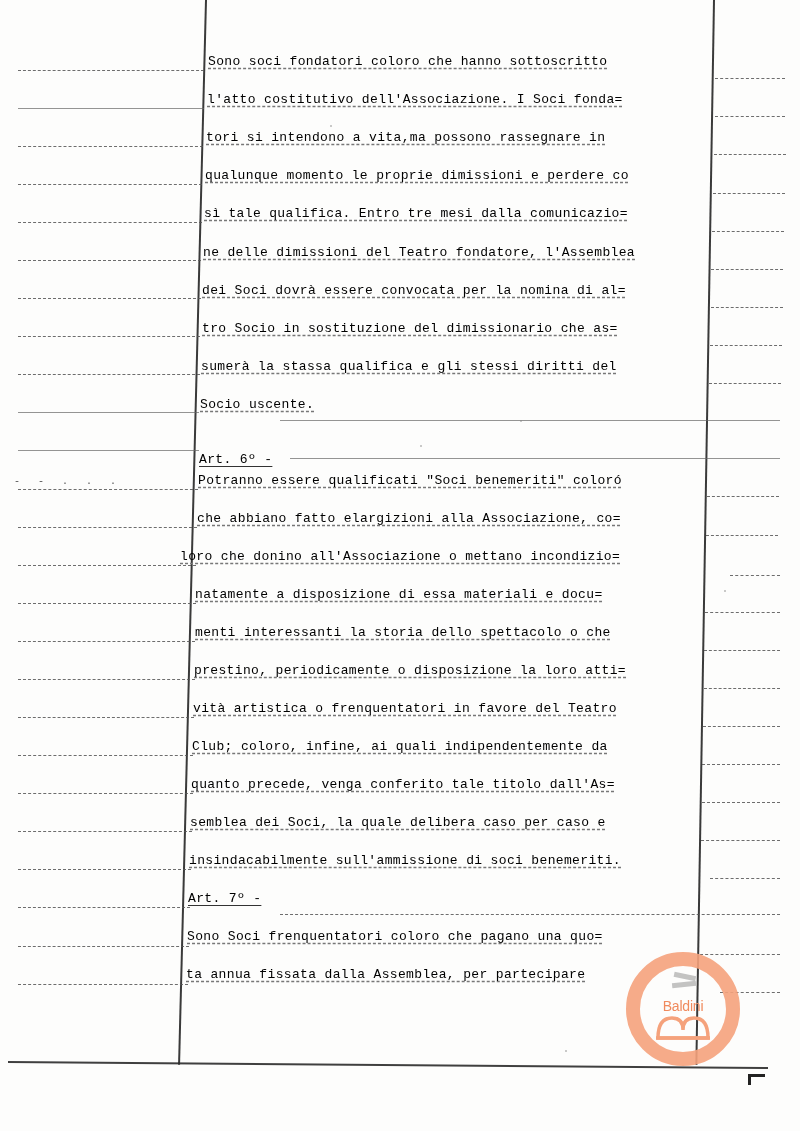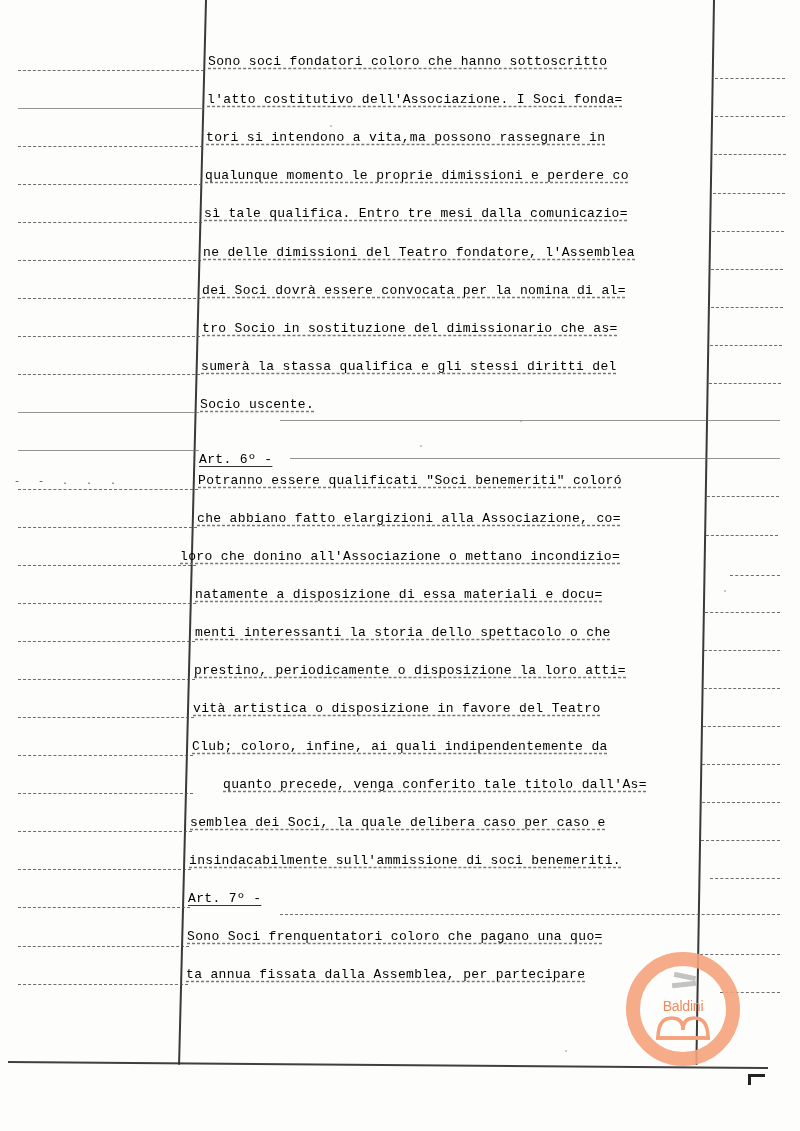--- a/index.html
+++ b/index.html
@@ -180,23 +180,23 @@
     <div class="line" style="left:202px; top:321px;">tro Socio in sostituzione del dimissionario che as=</div>
     <div class="line" style="left:201px; top:359px;">sumerà la stassa qualifica e gli stessi diritti del</div>
     <div class="line" style="left:200px; top:397px;">Socio uscente.</div>
     <div class="line heading" style="left:199px; top:435px;margin-top:17px;">Art. 6º -</div>
     <div class="line" style="left:198px; top:473px;">Potranno essere qualificati "Soci benemeriti" coloró</div>
     <div class="line" style="left:197px; top:511px;">che abbiano fatto elargizioni alla Associazione, co=</div>
     <div class="line" style="left:180px; top:549px;">loro che donino all'Associazione o mettano incondizio=</div>
     <div class="line" style="left:195px; top:587px;">natamente a disposizione di essa materiali e docu=</div>
     <div class="line" style="left:195px; top:625px;">menti interessanti la storia dello spettacolo o che</div>
     <div class="line" style="left:194px; top:663px;">prestino, periodicamente o disposizione la loro atti=</div>
-    <div class="line" style="left:193px; top:701px;">vità artistica o disposizione in favore del Teatro</div>
+    <div class="line" style="left:193px; top:701px;">vità artistica o frenquentatori in favore del Teatro</div>
     <div class="line" style="left:192px; top:739px;">Club; coloro, infine, ai quali indipendentemente da</div>
-    <div class="line" style="left:191px; top:777px;margin-left:32px;">quanto precede, venga conferito tale titolo dall'As=</div>
+    <div class="line" style="left:191px; top:777px;">quanto precede, venga conferito tale titolo dall'As=</div>
     <div class="line" style="left:190px; top:815px;">semblea dei Soci, la quale delibera caso per caso e</div>
     <div class="line" style="left:189px; top:853px;">insindacabilmente sull'ammissione di soci benemeriti.</div>
     <div class="line heading" style="left:188px; top:891px;">Art. 7º -</div>
     <div class="line" style="left:187px; top:929px;">Sono Soci frenquentatori coloro che pagano una quo=</div>
     <div class="line" style="left:186px; top:967px;text-align:center;">ta annua fissata dalla Assemblea, per partecipare</div>
   </div>
 
   <div class="left-marks">- - . . .</div>
 
   <div class="speck" style="left:420px; top:445px;"></div>

